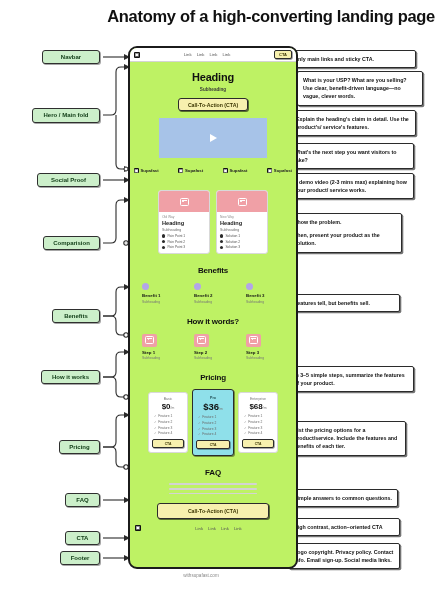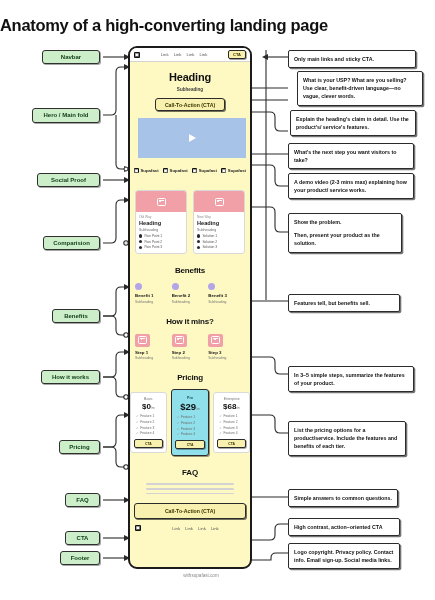--- a/index.html
+++ b/index.html
@@ -6,22 +6,22 @@
   html, body {
     width: 435px; height: 600px;
     background: #ffffff;
     font-family: "Liberation Sans", sans-serif;
     overflow: hidden;
   }
   #root { position: relative; width: 435px; height: 600px; }
 
   
   .page-title {
-    position: absolute; top: 16px; left: 0; width: 435px;
-    text-align: left;
+    position: absolute; top: 7px; left: 0; width: 435px;
+    text-align: right;
     font-size: 16.5px; font-weight: bold; letter-spacing: -0.3px;
     color: #111111;
   }
 
   
   #wires { position: absolute; top: 0; left: 0; width: 435px; height: 600px; }
 
   
   .tag {
     position: absolute;
@@ -47,22 +47,22 @@
     line-height: 1.55;
     padding: 4px 5px;
     box-shadow: 1.3px 1.3px 0 rgba(0,0,0,0.55);
   }
   .note p + p { margin-top: 5px; }
 
   
   #frame {
     position: absolute;
     left: 128px; top: 46px;
-    width: 124px; height: 523px;
-    background: #fef9c3;
+    width: 170px; height: 523px;
+    background: #bef264;
     border: 2px solid #1b1b1b;
     border-radius: 9px;
     overflow: hidden;
   }
   .credit {
     position: absolute; left: 128px; top: 573px; width: 146px;
     text-align: center; font-size: 4.6px; color: #8a8a8a;
   }
 
   
@@ -482,21 +482,21 @@
         </div>
         <div class="ben">
           <div class="ben-dot"></div>
           <div class="ben-t">Benefit 3</div>
           <div class="ben-s">Subheading</div>
         </div>
       </div>
     </div>
 
     <div style="padding-top:13px;">
-      <div class="sec-head">How it mins?</div>
+      <div class="sec-head">How it words?</div>
       <div class="triple">
         <div class="step">
           <div class="step-sq">
             <div class="img-ico"></div>
           </div>
           <div class="step-t">Step 1</div>
           <div class="step-s">Subheading</div>
         </div>
         <div class="step">
           <div class="step-sq">
@@ -541,21 +541,21 @@
                 <span class="p-check">✓</span>
                 <span>Feature 4</span>
               </div>
           </div>
           <div class="p-cta">CTA</div>
         </div>
 
         <div class="pcard featured">
           <div class="p-name">Pro</div>
           <div class="p-price">
-            <span>$29</span><span class="p-per">/m</span>
+            <span>$36</span><span class="p-per">/m</span>
           </div>
           <div class="p-list">
             <div class="p-li">
                 <span class="p-check">✓</span>
                 <span>Feature 1</span>
               </div>
             <div class="p-li">
                 <span class="p-check">✓</span>
                 <span>Feature 2</span>
               </div>

